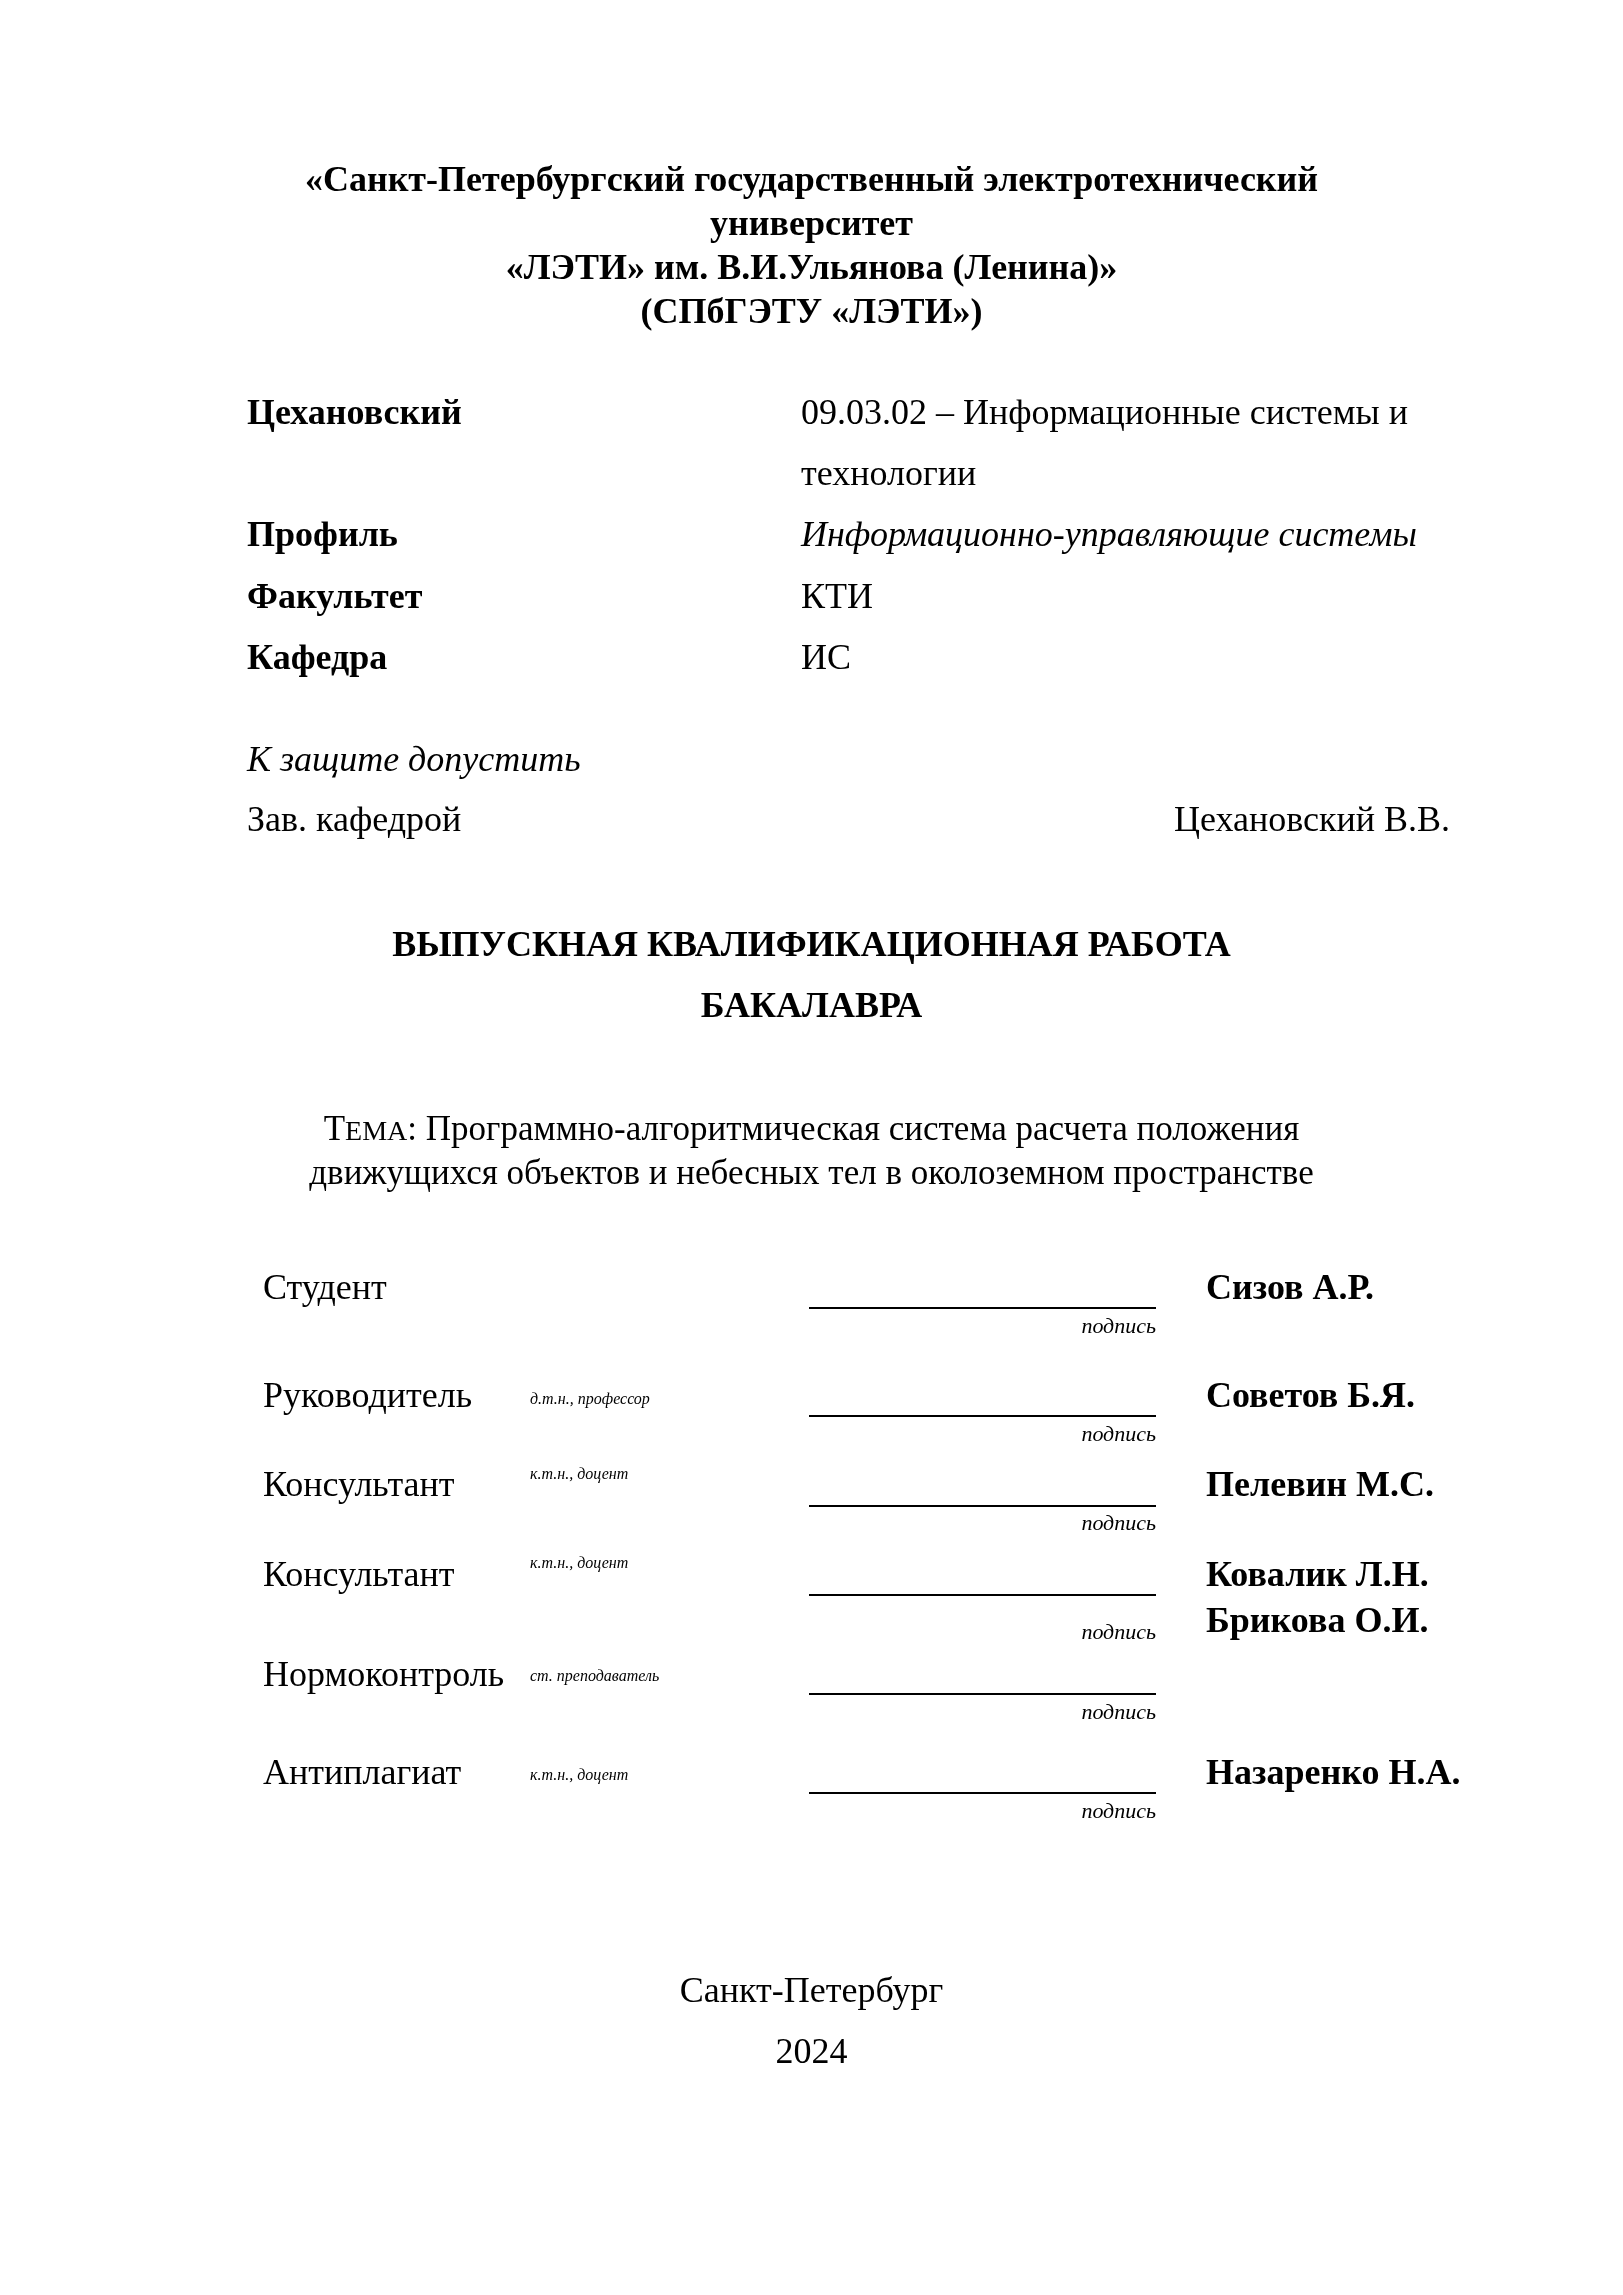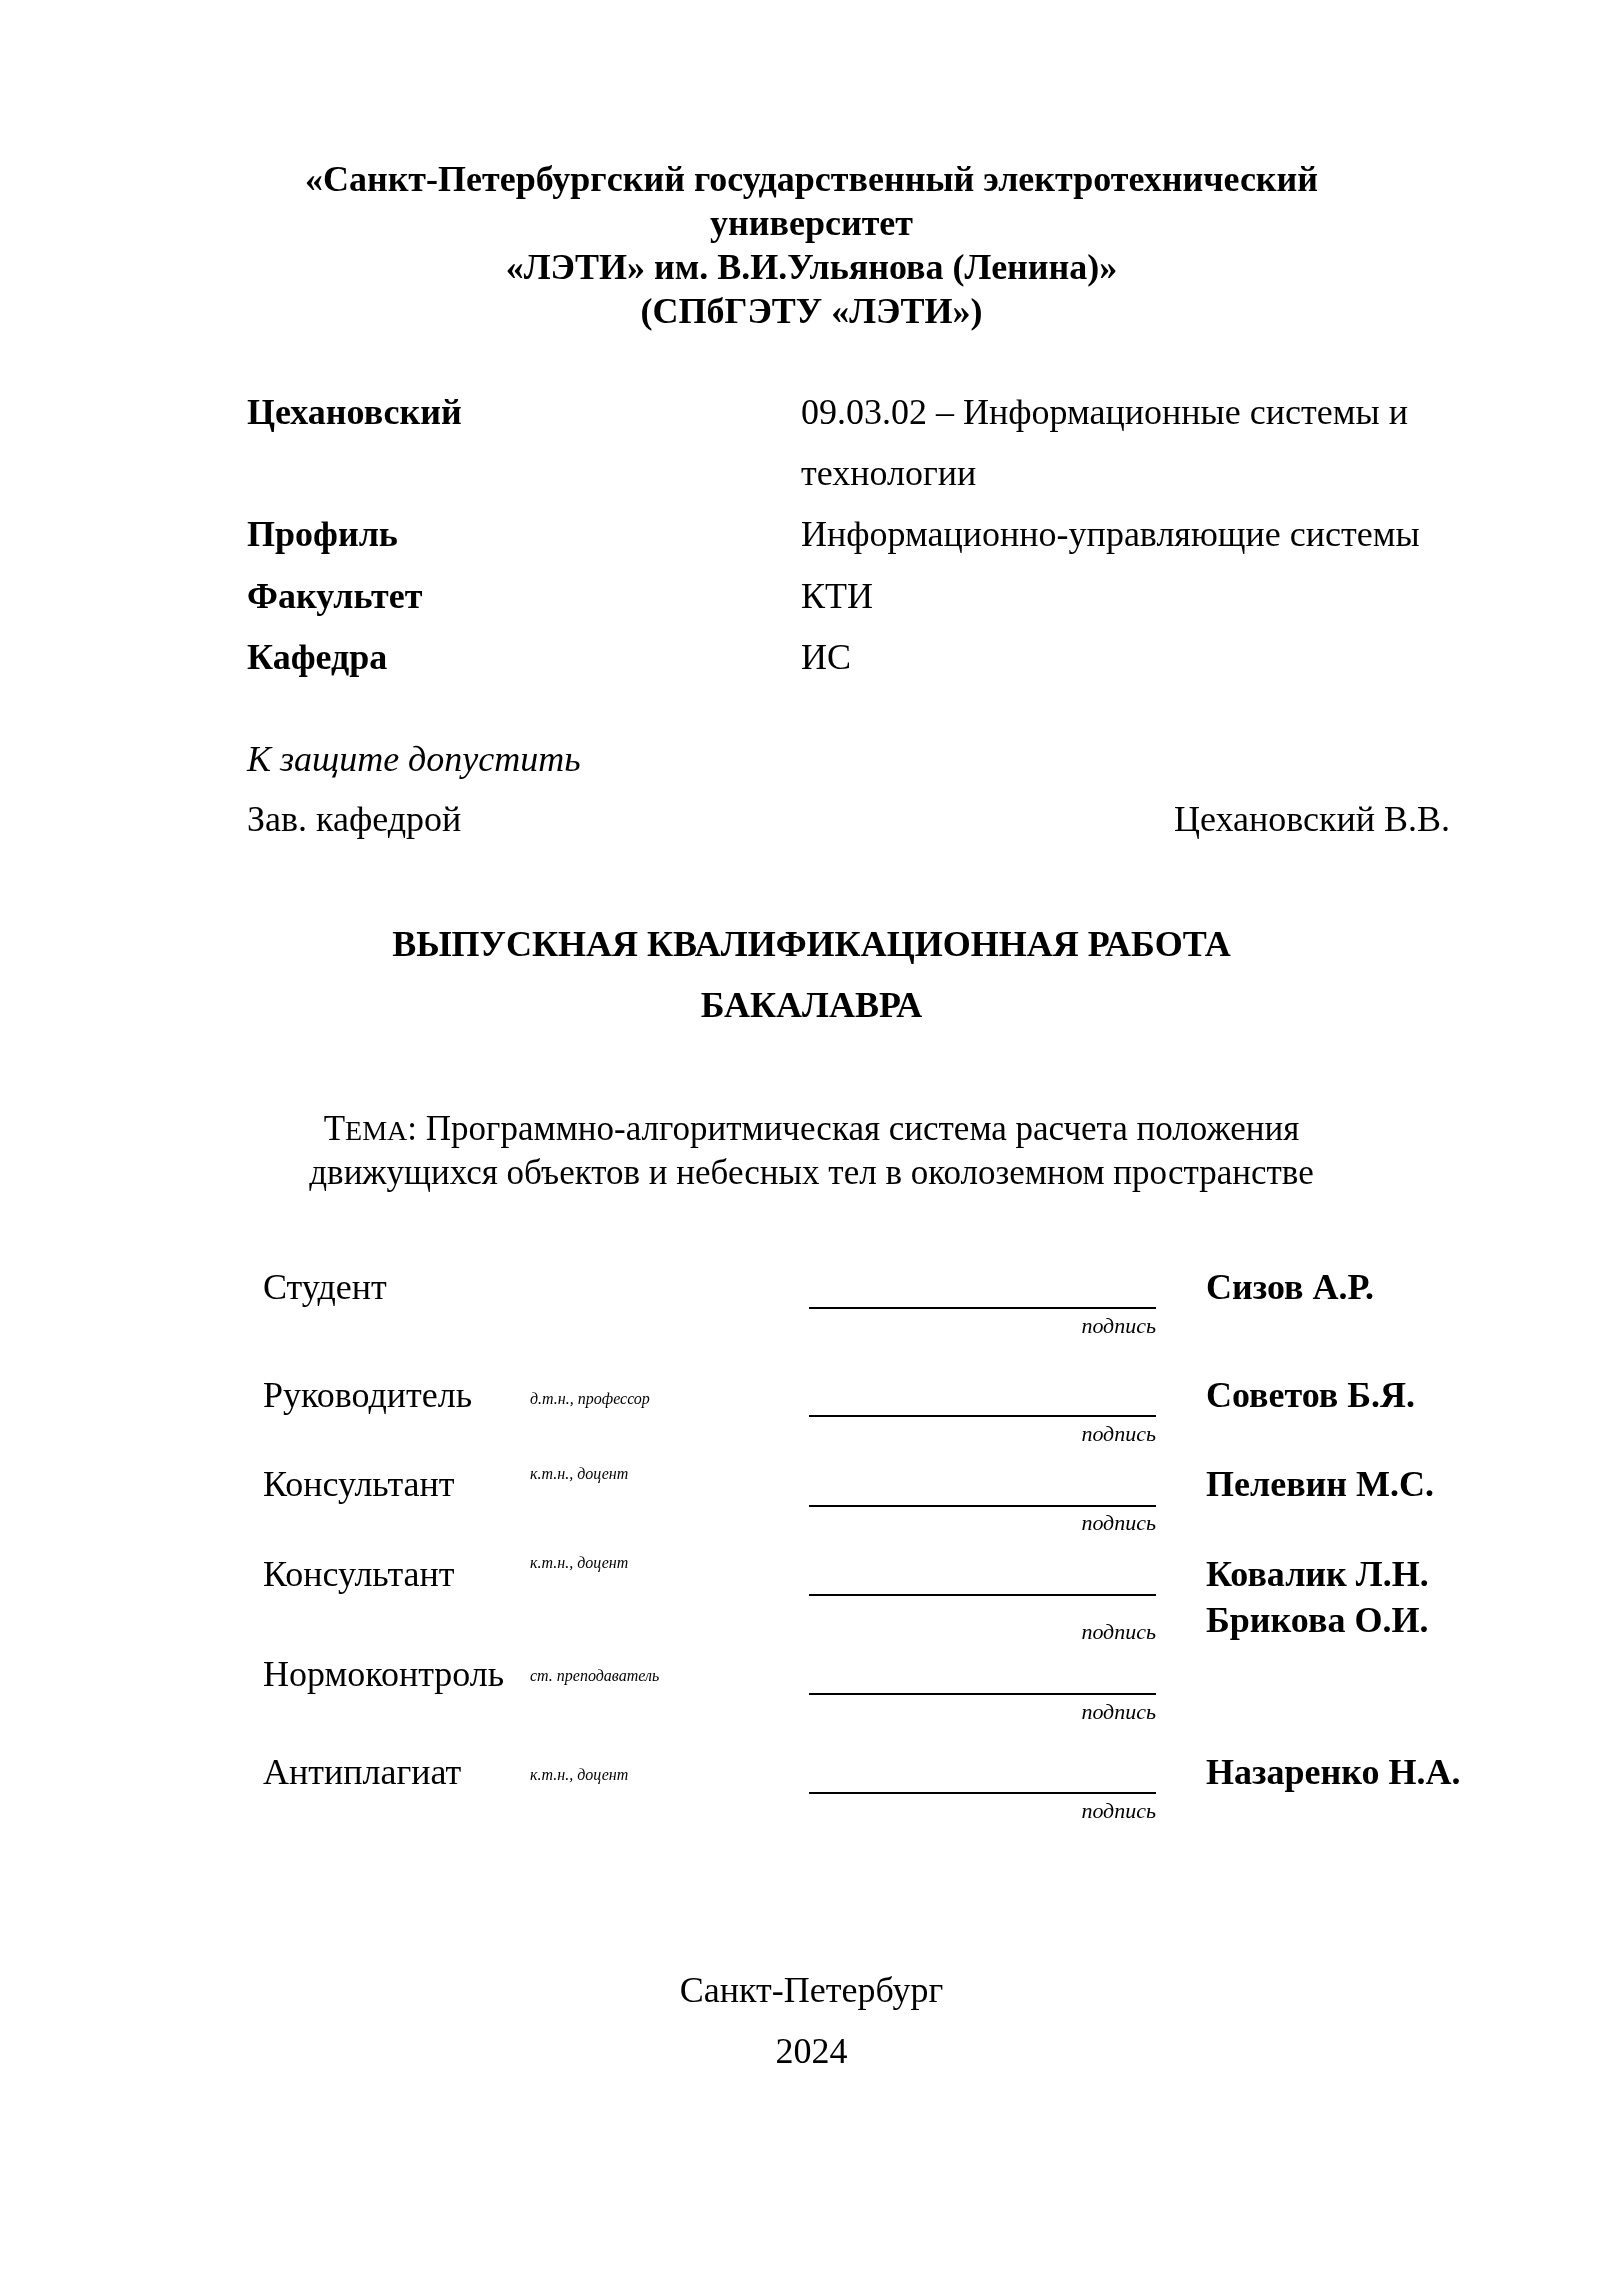--- a/index.html
+++ b/index.html
@@ -29,21 +29,21 @@
 <div class="abs hdr" style="top:157px;">«Санкт-Петербургский государственный электротехнический</div>
 <div class="abs hdr" style="top:201px;">университет</div>
 <div class="abs hdr" style="top:245px;">«ЛЭТИ» им. В.И.Ульянова (Ленина)»</div>
 <div class="abs hdr" style="top:289px;">(СПбГЭТУ «ЛЭТИ»)</div>
 
 <div class="abs lbl" style="top:391px;">Цехановский</div>
 <div class="abs val" style="top:391px;">09.03.02 – Информационные системы и</div>
 <div class="abs val" style="top:452px;">технологии</div>
 
 <div class="abs lbl" style="top:513px;">Профиль</div>
-<div class="abs val" style="top:513px;">Информационно-управляющие системы</div>
+<div class="abs val" style="top:513px;font-style:italic;">Информационно-управляющие системы</div>
 
 <div class="abs lbl" style="top:575px;">Факультет</div>
 <div class="abs val" style="top:575px;">КТИ</div>
 
 <div class="abs lbl" style="top:636px;">Кафедра</div>
 <div class="abs val" style="top:636px;">ИС</div>
 
 <div class="abs plain ital" style="top:738px; left:247px;">К защите допустить</div>
 <div class="abs plain" style="top:798px; left:247px;">Зав. кафедрой</div>
 <div class="abs plain" style="top:798px; right:173px;">Цехановский В.В.</div>

